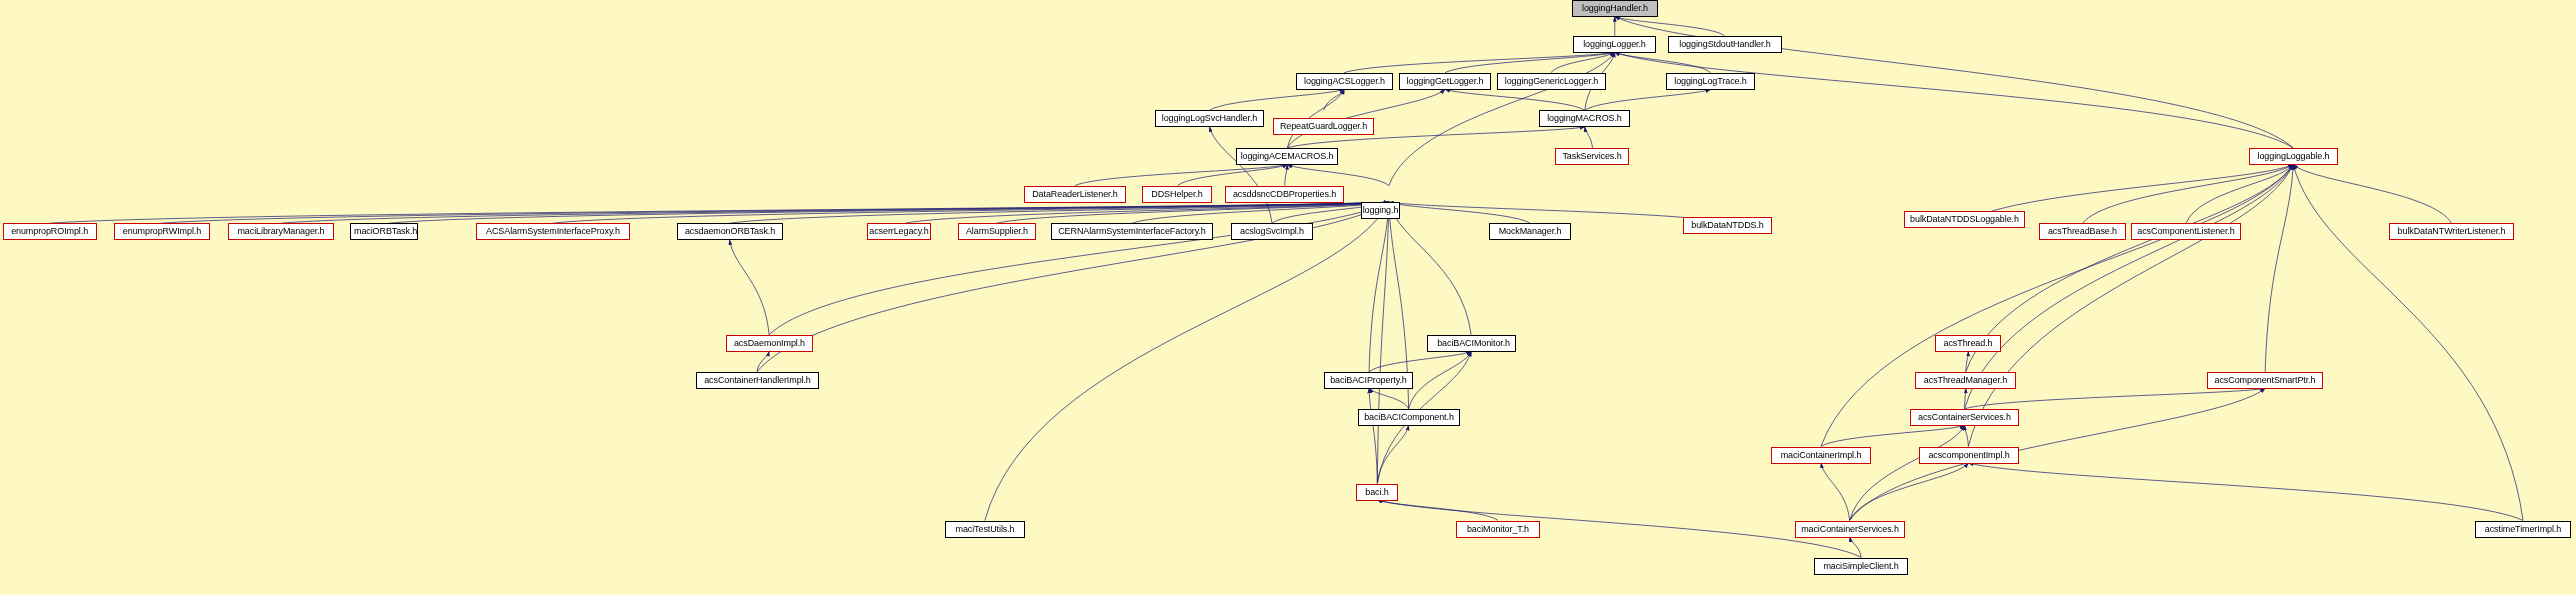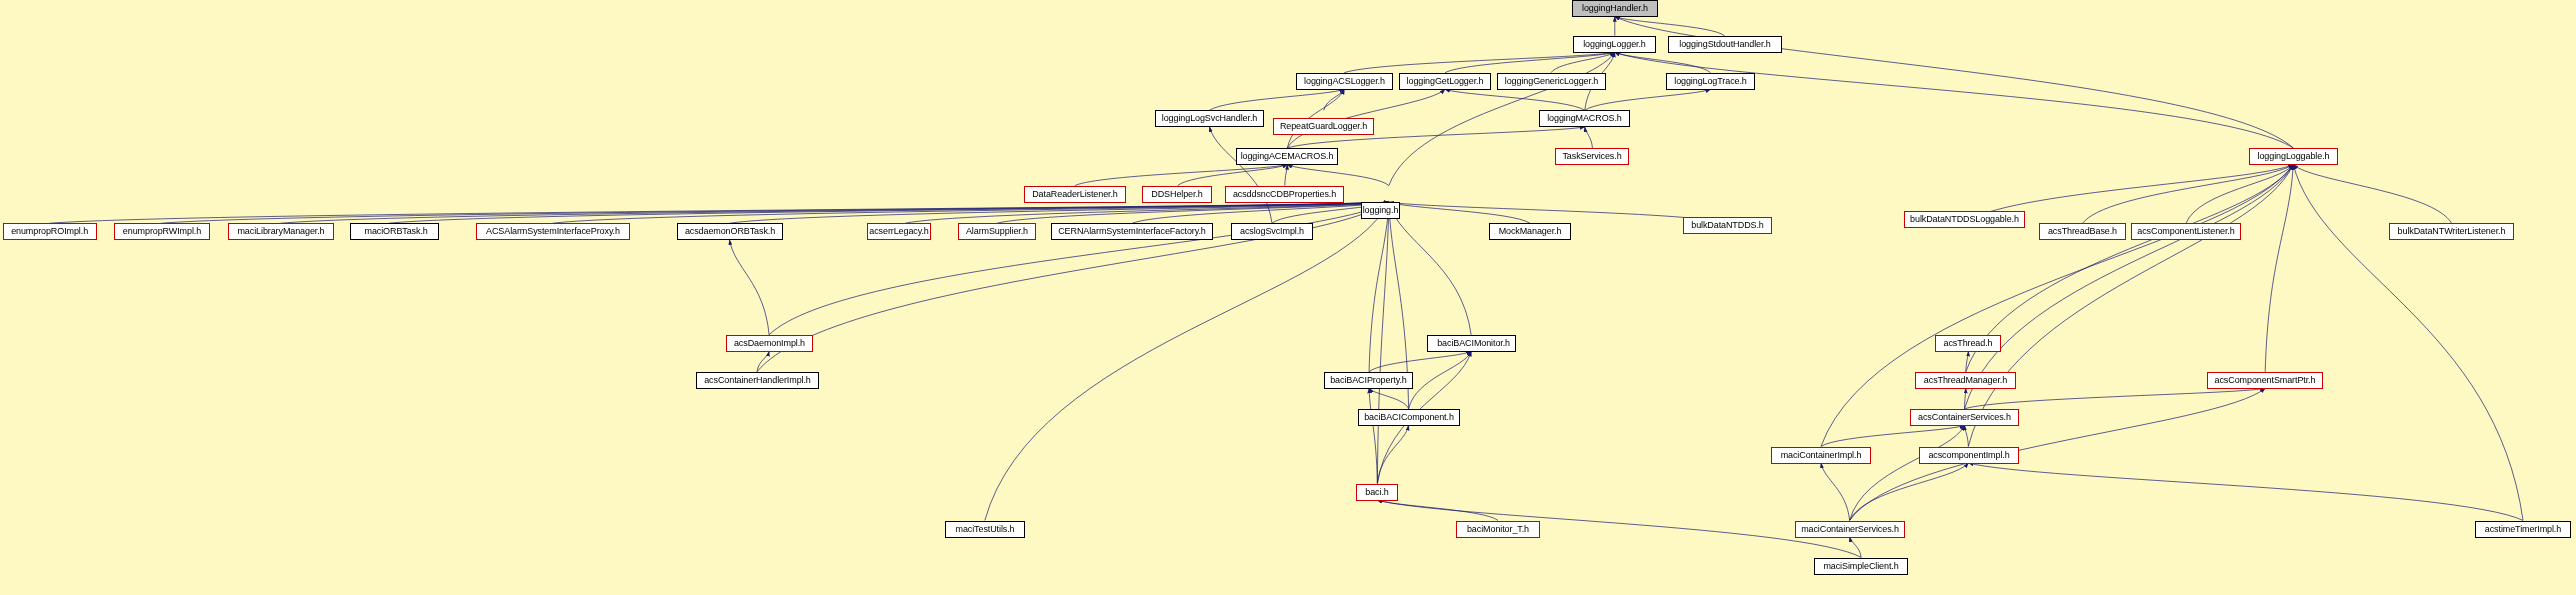--- a/index.html
+++ b/index.html
@@ -189,21 +189,21 @@
       </div>
       <div class="node red" style="left: 2.6px; top: 223px; width: 94px;">
         <span>enumpropROImpl.h</span>
       </div>
       <div class="node red" style="left: 114px; top: 223px; width: 96px;">
         <span>enumpropRWImpl.h</span>
       </div>
       <div class="node red" style="left: 228px; top: 223px; width: 106px;">
         <span>maciLibraryManager.h</span>
       </div>
-      <div class="node" style="left: 350px; top: 223px; width: 89px; padding-left: 7px;">
+      <div class="node" style="left: 350px; top: 223px; width: 68px; padding-left: 7px;">
         <span>maciORBTask.h</span>
       </div>
       <div class="node red" style="left: 476px; top: 223px; width: 154px;">
         <span>ACSAlarmSystemInterfaceProxy.h</span>
       </div>
       <div class="node" style="left: 677px; top: 223px; width: 106px;">
         <span>acsdaemonORBTask.h</span>
       </div>
       <div class="node red" style="left: 867px; top: 223px; width: 64px;">
         <span>acserrLegacy.h</span>

